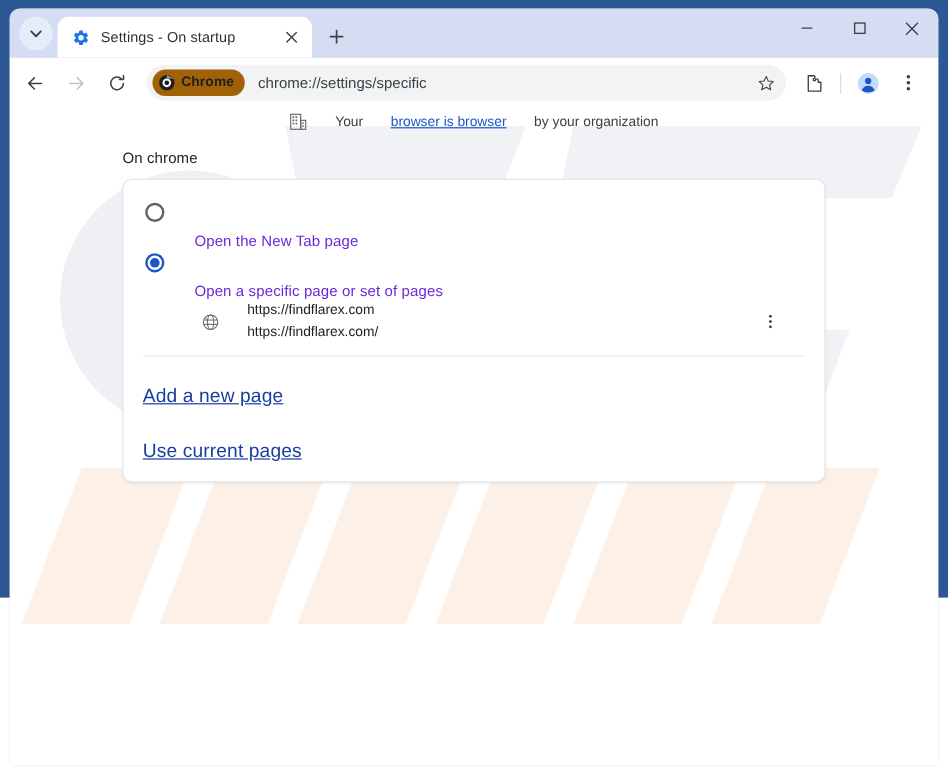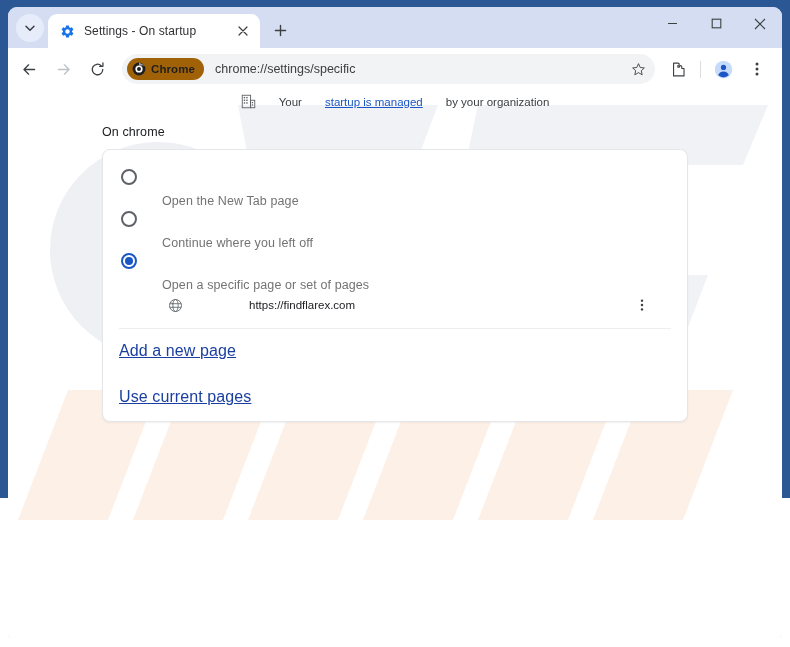--- a/index.html
+++ b/index.html
@@ -289,34 +289,33 @@
     content: "";
     position: absolute;
     left: 50%; top: 50%;
     transform: translate(-50%, -50%);
     width: 8px; height: 8px;
     border-radius: 50%;
     background: #1a56c4;
   }
   .radio-label {
     font-size: 12.5px;
-    color: #737373;
+    color: #6d28d9;
     margin-left: 25px;
     letter-spacing: 0.1px;
     margin-top: 48px;
   }
 
   
   #site-row {
     display: flex;
     align-items: center;
     padding: 8px 16px 10px 48px;
     border-bottom: 1px solid #eceef0;
-    margin: 2px 16px 0 16px;
-    gap: 43px;
+    margin: 2px 16px 12px 16px;
   }
   #site-favicon {
     width: 17px; height: 17px;
     flex: 0 0 auto;
     display: flex; align-items: center; justify-content: center;
   }
   #site-urls {
     margin-left: 22px;
     flex: 1 1 auto;
     min-width: 0;
@@ -498,55 +497,52 @@
             <rect x="6.3" y="3.5" width="1.7" height="1.7"></rect>
             <rect x="3.3" y="6.7" width="1.7" height="1.7"></rect>
             <rect x="6.3" y="6.7" width="1.7" height="1.7"></rect>
             <rect x="3.3" y="9.9" width="1.7" height="1.7"></rect>
             <rect x="6.3" y="9.9" width="1.7" height="1.7"></rect>
             <rect x="13.0" y="9.6" width="1.5" height="1.5"></rect>
             <rect x="13.0" y="12.4" width="1.5" height="1.5"></rect>
           </g>
         </svg>
         <span class="managed-text">Your</span>
-        <a href="#">startup is managed</a>
+        <a href="#">browser is browser</a>
         <span class="managed-text">by your organization</span>
       </div>
 
       <div id="on-startup-section">
         <div id="section-title">On chrome</div>
 
         <div id="startup-card">
 
           <div class="radio-row">
             <span class="radio"></span>
             <span class="radio-label">Open the New Tab page</span>
           </div>
 
-          <div class="radio-row">
-            <span class="radio"></span>
-            <span class="radio-label">Continue where you left off</span>
-          </div>
 
           <div class="radio-row">
             <span class="radio checked"></span>
             <span class="radio-label">Open a specific page or set of pages</span>
           </div>
 
           <div id="site-row">
             <span id="site-favicon">
               <svg width="15" height="15" viewBox="0 0 20 20">
                 <circle cx="10" cy="10" r="8" fill="none" stroke="#5f6368" stroke-width="1.2"></circle>
                 <ellipse cx="10" cy="10" rx="3.6" ry="8" fill="none" stroke="#5f6368" stroke-width="1.1"></ellipse>
                 <path d="M2.4 7.6 H17.6 M2.4 12.4 H17.6" stroke="#5f6368" stroke-width="1.1"></path>
                 <path d="M4 4.5 q3 2 3 5 q0 2.5 2 4" fill="#5f6368" opacity="0.9"></path>
               </svg>
             </span>
             <div id="site-urls">
               <div id="site-url-primary">https://findflarex.com</div>
+              <div id="site-url-secondary">https://findflarex.com/</div>
             </div>
             <span id="site-menu-button">
               <svg width="14" height="14" viewBox="0 0 16 16">
                 <circle cx="8" cy="3" r="1.4" fill="#3c4043"></circle>
                 <circle cx="8" cy="8" r="1.4" fill="#3c4043"></circle>
                 <circle cx="8" cy="13" r="1.4" fill="#3c4043"></circle>
               </svg>
             </span>
           </div>
 

